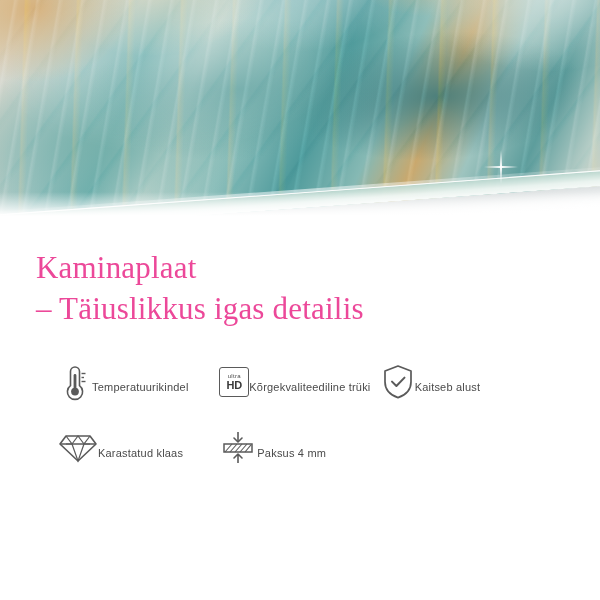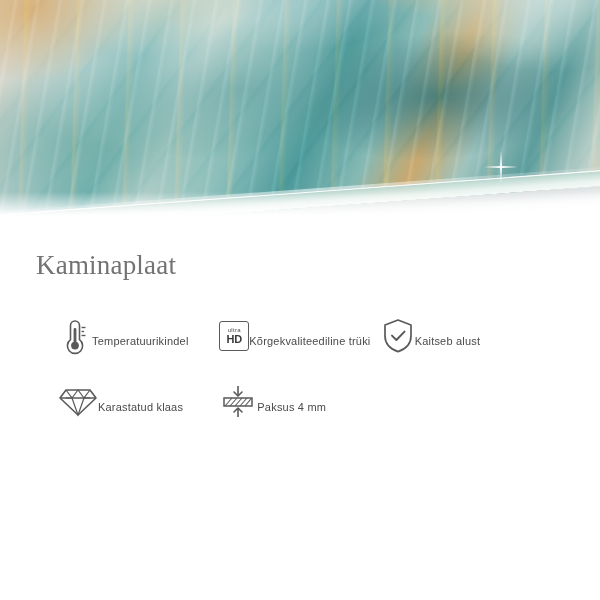--- a/index.html
+++ b/index.html
@@ -145,23 +145,23 @@
     left: 0; right: 0; bottom: 0;
     height: 26px;
     background: linear-gradient(to bottom, rgba(255,255,255,0), #ffffff 92%);
   }
 
   
   .content { padding: 0 36px; }
   .headline {
     margin-top: 30px;
     font-family: "Liberation Serif", serif;
-    font-size: 27px;
+    font-size: 31px;
     line-height: 1.32;
-    color: #737373;
+    color: #ec4899;
     font-weight: 400;
     letter-spacing: 0.2px;
   }
   .headline .l2 { display: block; }
   .body-copy {
     margin-top: 20px;
     font-size: 12.5px;
     line-height: 1.85;
     color: #3a3a3a;
     max-width: 534px;
@@ -225,20 +225,21 @@
       </div>
       <div class="sparkle"></div>
       <div class="hero-fade-bottom"></div>
     </div>
   </div>
 
   <div class="content">
 
     <h1 class="headline">
       <span class="l1">Kaminaplaat</span>
+      <span class="l2">– Täiuslikkus igas detailis</span>
     </h1>
 
 
     <div class="features">
 
       <div class="feature">
         <div class="feature-icon">
           <svg width="34" height="42" viewBox="0 0 34 42">
             <path d="M17 6 a4.5 4.5 0 0 1 4.5 4.5 v14.2 a7.6 7.6 0 1 1 -9 0 V10.5 A4.5 4.5 0 0 1 17 6 z" fill="none" stroke="#5a5a5a" stroke-width="1.6"></path>
             <circle cx="17" cy="30.6" r="3.9" fill="#5a5a5a"></circle>

